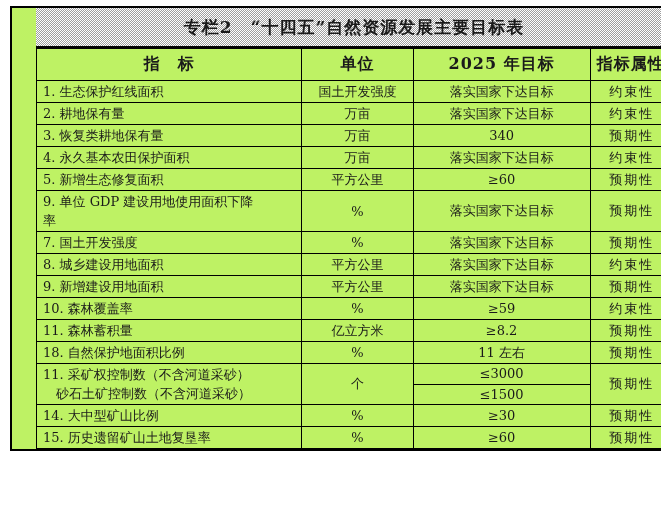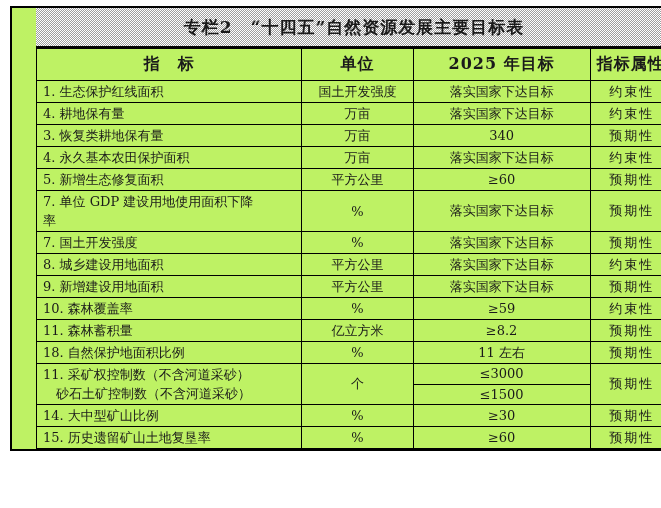--- a/index.html
+++ b/index.html
@@ -96,21 +96,21 @@
         <tr>
           <td class="ind">
             <div class="line">1. 生态保护红线面积</div>
           </td>
           <td class="unit">国土开发强度</td>
           <td class="target">落实国家下达目标</td>
           <td class="attr">约束性</td>
         </tr>
         <tr>
           <td class="ind">
-            <div class="line">4. 耕地保有量</div>
+            <div class="line">2. 耕地保有量</div>
           </td>
           <td class="unit">万亩</td>
           <td class="target">落实国家下达目标</td>
           <td class="attr">约束性</td>
         </tr>
         <tr>
           <td class="ind">
             <div class="line">3. 恢复类耕地保有量</div>
           </td>
           <td class="unit">万亩</td>
@@ -128,21 +128,21 @@
         <tr>
           <td class="ind">
             <div class="line">5. 新增生态修复面积</div>
           </td>
           <td class="unit">平方公里</td>
           <td class="target">≥60</td>
           <td class="attr">预期性</td>
         </tr>
         <tr>
           <td class="ind">
-            <div class="line">7. 单位 GDP 建设用地使用面积下降</div>
+            <div class="line">9. 单位 GDP 建设用地使用面积下降</div>
             <div class="line">率</div>
           </td>
           <td class="unit">%</td>
           <td class="target">落实国家下达目标</td>
           <td class="attr">预期性</td>
         </tr>
         <tr>
           <td class="ind">
             <div class="line">7. 国土开发强度</div>
           </td>

